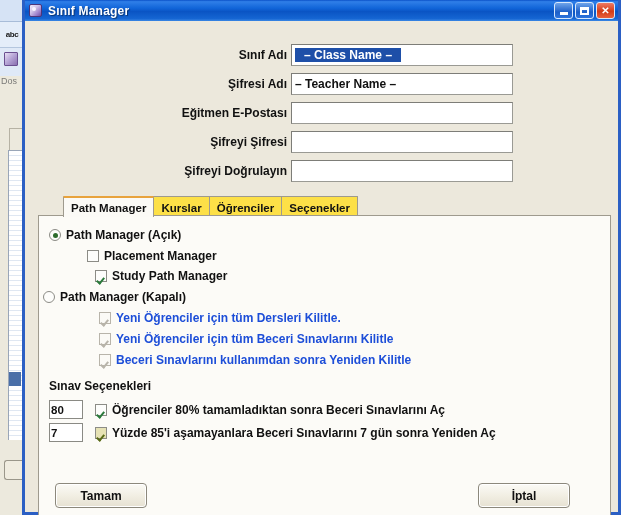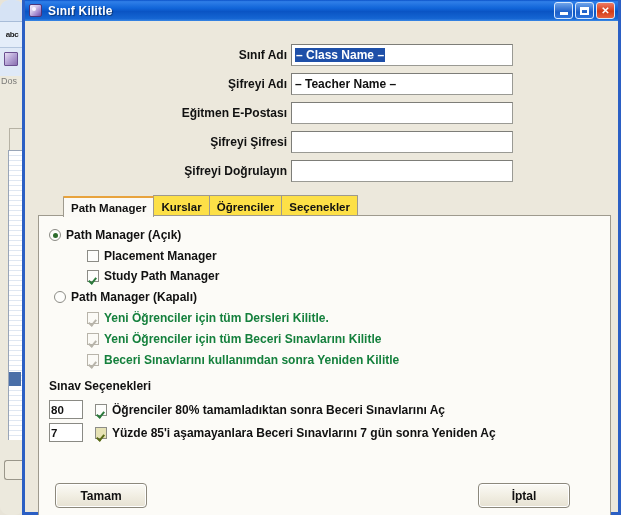--- a/index.html
+++ b/index.html
@@ -9,21 +9,20 @@
     overflow: hidden;
     font-family: "Liberation Sans", sans-serif;
   }
   body { background: #e8e4d8; }
 
   
   #bg-app {
     position: absolute; left: 0; top: 0; width: 24px; height: 515px;
     background: #ece9dd;
     overflow: hidden;
-    border-radius: 9px;
   }
   #bg-toolbar {
     position: absolute; left: 0; top: 0; width: 24px; height: 22px;
     background: #d6e3f5;
     border-bottom: 1px solid #a8bcd8;
   }
   #bg-toolbar2 {
     position: absolute; left: 0; top: 22px; width: 24px; height: 26px;
     background: #e4edf9;
     border-bottom: 1px solid #b4c6de;
@@ -163,36 +162,36 @@
     font-size: 12px;
     font-weight: bold;
     color: #111111;
     display: flex; align-items: center;
     padding: 0 3px;
     overflow: hidden;
   }
   .sel-text {
     background: #1e4fa8;
     color: #ffffff;
-    padding: 0 1px;
+    padding: 0 9px;
     white-space: nowrap;
   }
   .plain-text { white-space: nowrap; text-align: center; }
 
   
   #tabcontrol {
     position: absolute;
     left: 13px; top: 196px;
     width: 573px; height: 270px;
   }
   #tabstrip {
     position: relative;
     height: 20px;
     display: flex;
-    align-items: center;
+    align-items: flex-start;
     padding-left: 25px;
   }
   .tab {
     height: 23px;
     padding: 0 7px;
     font-size: 11.5px;
     font-weight: bold;
     color: #111111;
     background: #fde047;
     border: 1px solid #9e9a8e;
@@ -258,21 +257,21 @@
     content: "";
     position: absolute;
     left: 2px; top: 5px;
     width: 3px; height: 6px;
     border: solid #2c7a3c;
     border-width: 0 2px 2px 0;
     transform: rotate(40deg);
   }
   .chk.olive { background: #e6e2b4; }
   .chk.olive.checked::after { border-color: #5a6a18; }
-  .opt-row.disabled { color: #15803d; }
+  .opt-row.disabled { color: #1d4ed8; margin-left: 12px; }
   .opt-row.disabled .chk { border-color: #b8b4aa; background: #fbfaf6; }
   .opt-row.disabled .chk.checked::after { border-color: #b8b4aa; }
 
   #section-title {
     position: absolute;
     left: 10px; top: 163px;
     font-size: 12px; font-weight: bold; color: #111111;
   }
   .num-row {
     position: absolute;
@@ -318,21 +317,21 @@
   <div id="bg-btn"></div>
 </div>
 
 <div id="dialog">
 
   <div id="titlebar">
     <div id="title-icon">
       <div class="cube"></div>
         <div class="dot"></div>
     </div>
-    <div id="title-text">Sınıf Kilitle</div>
+    <div id="title-text">Sınıf Manager</div>
     <div id="win-buttons">
       <div class="win-btn min">
         <div class="glyph-min"></div>
       </div>
       <div class="win-btn max">
         <div class="glyph-max"></div>
       </div>
       <div class="win-btn close">
         <span>✕</span>
       </div>
@@ -342,21 +341,21 @@
   <div id="form-area">
 
     <div class="field-row" style="top:22px">
       <div class="field-label">Sınıf Adı</div>
       <div class="field-input">
         <span class="sel-text">– Class Name –</span>
       </div>
     </div>
 
     <div class="field-row" style="top:51px">
-      <div class="field-label">Şifreyi Adı</div>
+      <div class="field-label">Şifresi Adı</div>
       <div class="field-input">
         <span class="plain-text">– Teacher Name –</span>
       </div>
     </div>
 
     <div class="field-row" style="top:80px">
       <div class="field-label">Eğitmen E-Postası</div>
       <div class="field-input">
         <span class="plain-text"></span>
       </div>
@@ -400,26 +399,26 @@
       <div class="opt-row" style="left:10px; top:12px">
         <span class="radio checked"></span>
         <span>Path Manager (Açık)</span>
       </div>
 
       <div class="opt-row" style="left:48px; top:33px">
         <span class="chk"></span>
         <span>Placement Manager</span>
       </div>
 
-      <div class="opt-row" style="left:48px; top:53px">
+      <div class="opt-row" style="left:56px; top:53px">
         <span class="chk checked"></span>
         <span>Study Path Manager</span>
       </div>
 
-      <div class="opt-row" style="left:15px; top:74px">
+      <div class="opt-row" style="left:4px; top:74px">
         <span class="radio"></span>
         <span>Path Manager (Kapalı)</span>
       </div>
 
       <div class="opt-row disabled" style="left:48px; top:95px">
         <span class="chk checked"></span>
         <span>Yeni Öğrenciler için tüm Dersleri Kilitle.</span>
       </div>
 
       <div class="opt-row disabled" style="left:48px; top:116px">

